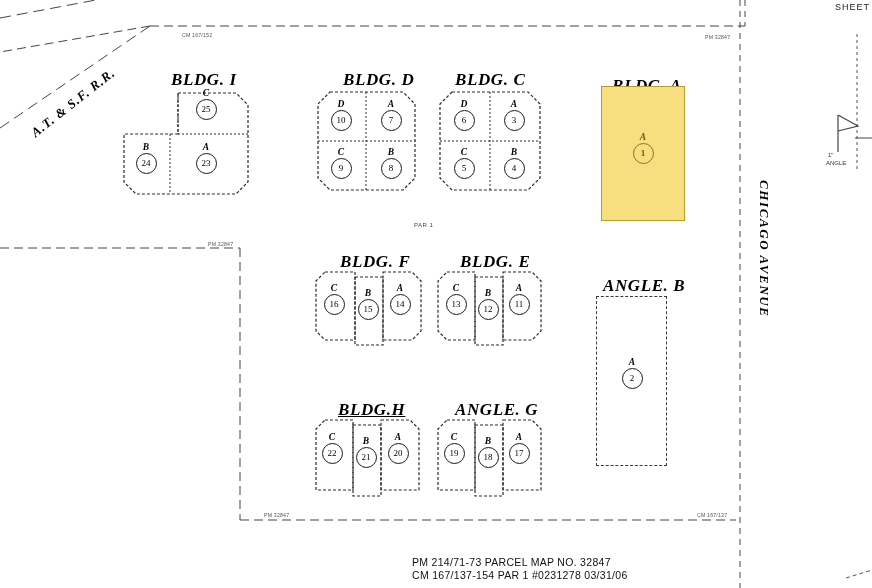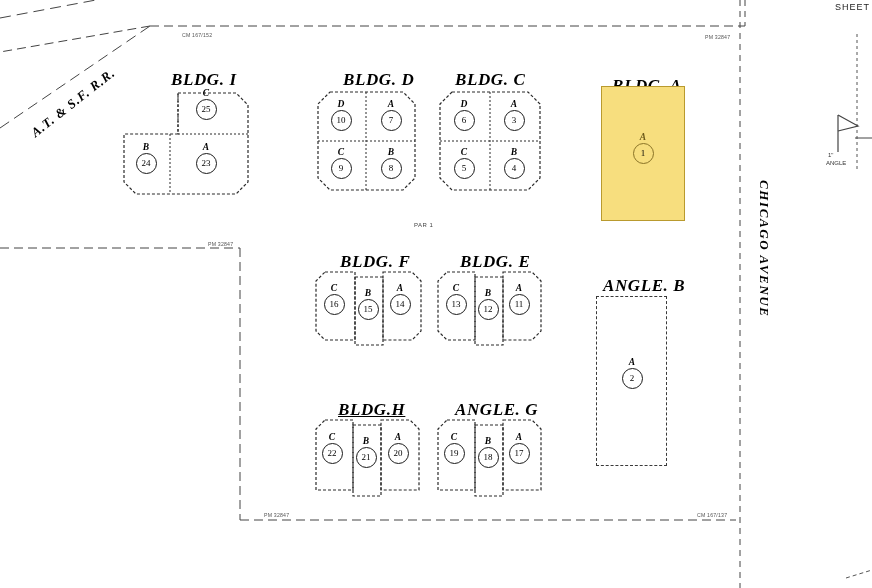--- a/index.html
+++ b/index.html
@@ -287,14 +287,18 @@
   </div>
   <div class="unit" style="left:488px;top:436px;">
     <div class="ltr">B</div>
     <div class="circ">18</div>
   </div>
   <div class="unit" style="left:519px;top:432px;">
     <div class="ltr">A</div>
     <div class="circ">17</div>
   </div>
 
+  <div class="footer">
+    <div>PM 214/71-73 PARCEL MAP NO. 32847</div>
+    <div>CM 167/137-154 PAR 1 #0231278 03/31/06</div>
+  </div>
 
 </div>
 
 </body></html>

